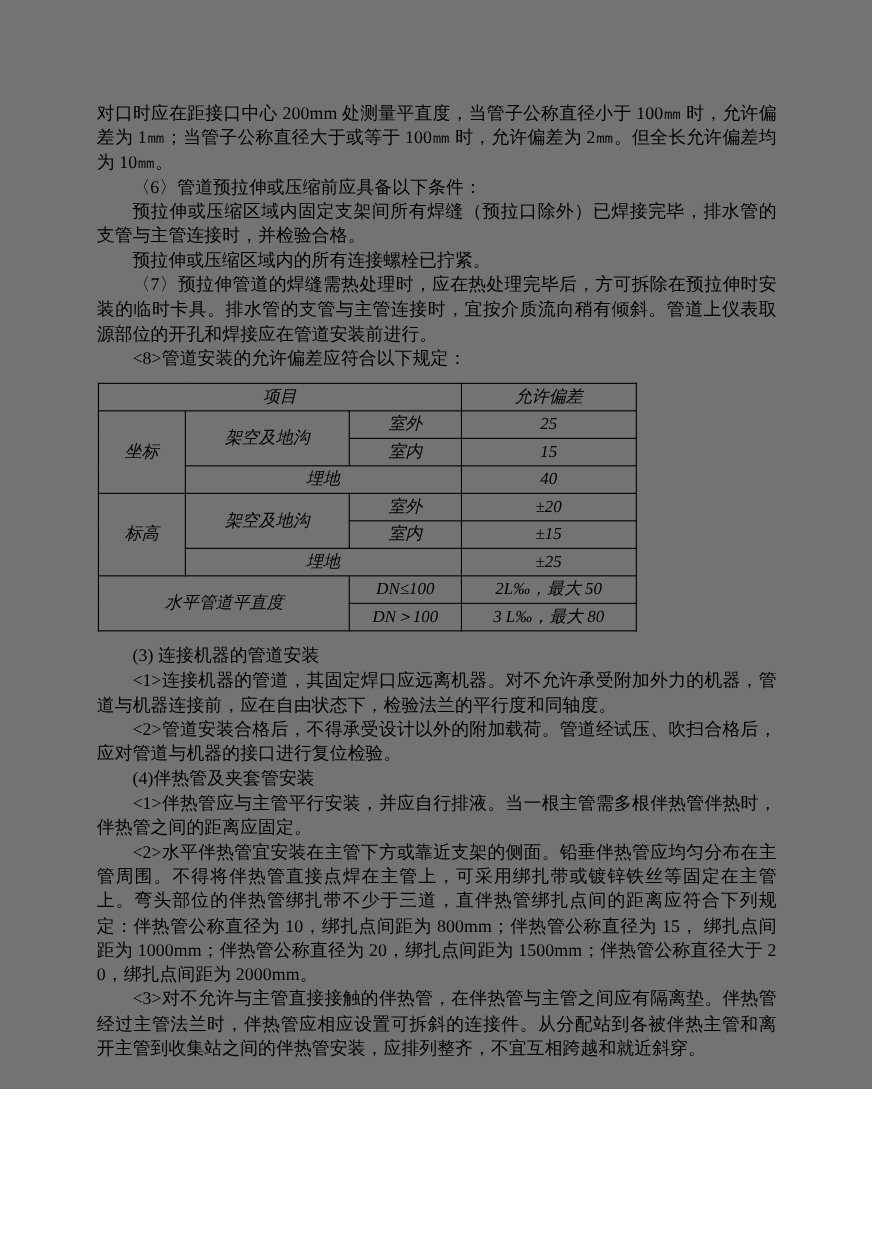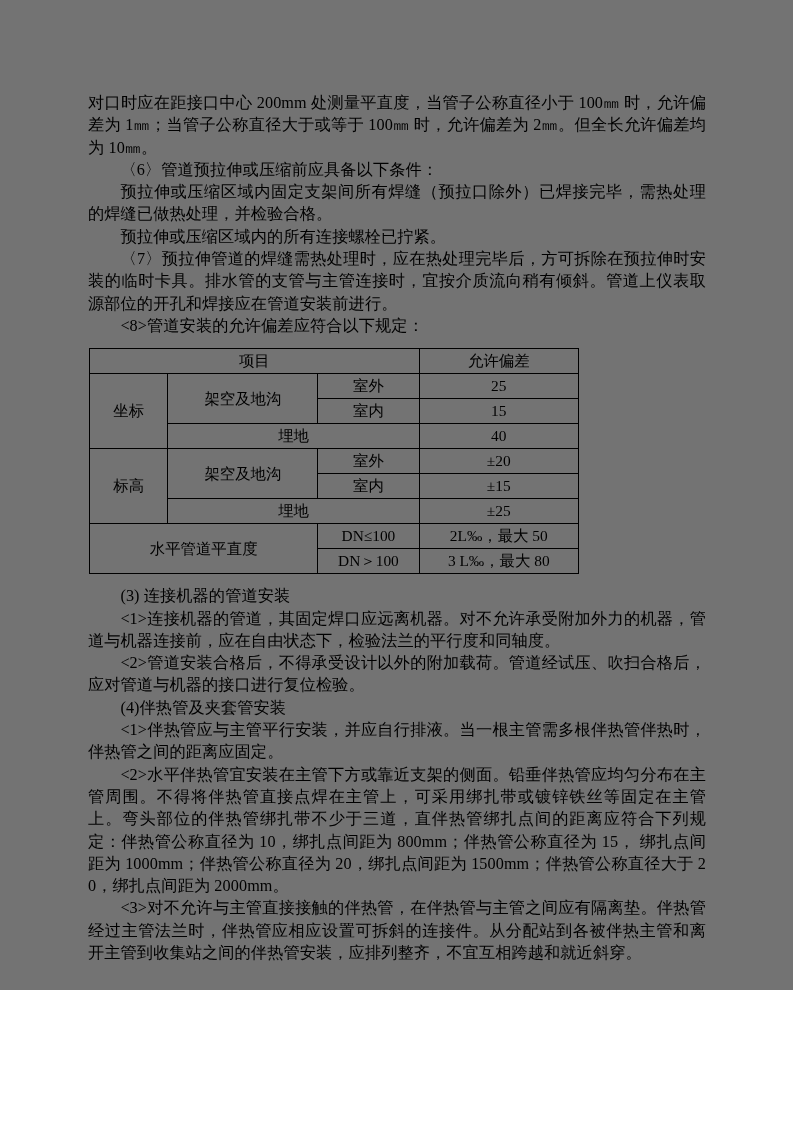--- a/index.html
+++ b/index.html
@@ -39,20 +39,21 @@
     word-break: break-all;
   }
   p.indent {
     text-indent: 2em;
   }
   
   .tbl-wrap {
     margin-top: 11px;
     margin-bottom: 11px;
     margin-left: 1px;
+    font-style: italic;
   }
   table.spec {
     border-collapse: collapse;
     width: 490px;
     font-size: 15.4px;
     line-height: 1.15;
   }
   table.spec td {
     border: 1px solid #000000;
     text-align: center;
@@ -67,21 +68,21 @@
   td.c-value   { width: 160px; }
 </style>
 </head>
 <body>
 
 <div class="page">
   <div class="content">
 
     <p class="para">对口时应在距接口中心 200mm 处测量平直度，当管子公称直径小于 100㎜ 时，允许偏差为 1㎜；当管子公称直径大于或等于 100㎜ 时，允许偏差为 2㎜。但全长允许偏差均为 10㎜。</p>
     <p class="para indent">〈6〉管道预拉伸或压缩前应具备以下条件：</p>
-    <p class="para indent">预拉伸或压缩区域内固定支架间所有焊缝（预拉口除外）已焊接完毕，需热处理的焊缝已做热处理，并检验合格。</p>
+    <p class="para indent">预拉伸或压缩区域内固定支架间所有焊缝（预拉口除外）已焊接完毕，排水管的支管与主管连接时，并检验合格。</p>
     <p class="para indent">预拉伸或压缩区域内的所有连接螺栓已拧紧。</p>
     <p class="para indent">〈7〉预拉伸管道的焊缝需热处理时，应在热处理完毕后，方可拆除在预拉伸时安装的临时卡具。排水管的支管与主管连接时，宜按介质流向稍有倾斜。管道上仪表取源部位的开孔和焊接应在管道安装前进行。</p>
     <p class="para indent">&lt;8&gt;管道安装的允许偏差应符合以下规定：</p>
 
     <div class="tbl-wrap">
       <table class="spec">
         <tbody>
           <tr>
             <td colspan="3">项目</td>
             <td class="c-value">允许偏差</td>

